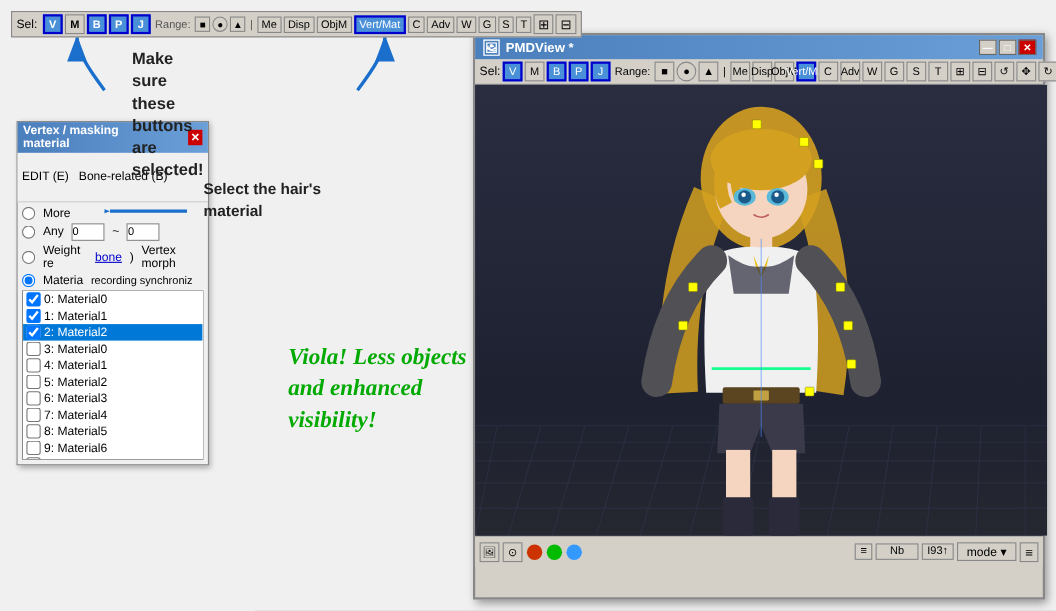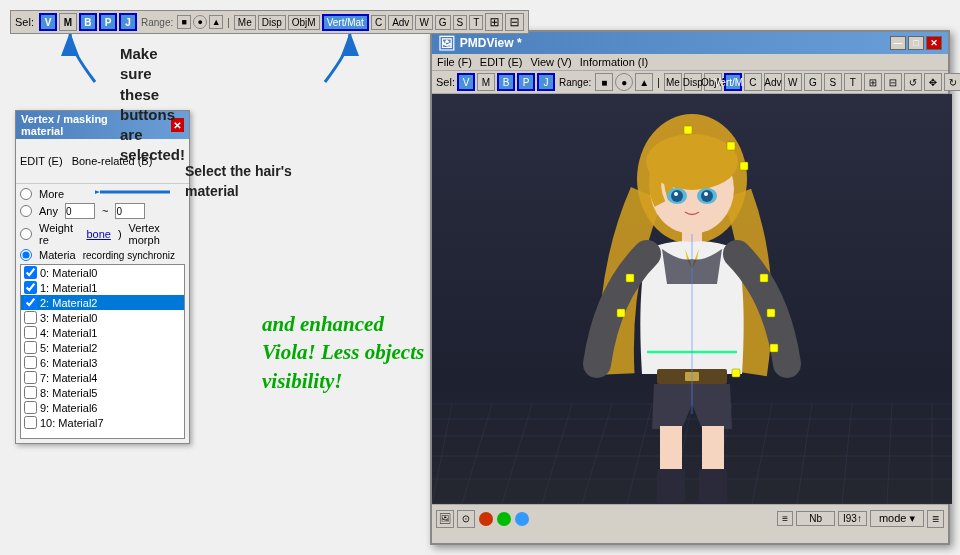--- a/index.html
+++ b/index.html
@@ -113,21 +113,21 @@
     }
     .vp-label { font-size: 11px; }
     .vp-input-small {
       width: 30px; height: 16px;
       border: 1px solid #888;
       font-size: 10px;
     }
 
     .vp-list-container {
       border: 1px solid #888;
-      height: 175px;
+      height: 154px;
       overflow-y: auto;
       background: white;
       margin-top: 2px;
     }
     .vp-list-item {
       display: flex;
       align-items: center;
       padding: 1px 3px;
       font-size: 11px;
       cursor: pointer;
@@ -387,45 +387,39 @@
     <defs>
       <marker id="arrowhead3" markerWidth="8" markerHeight="6" refX="0" refY="3" orient="auto">
         <polygon points="8 0, 0 3, 8 6" fill="#1a6fcc"></polygon>
       </marker>
     </defs>
     <path d="M 75 20 C 50 20 25 20 5 20" stroke="#1a6fcc" stroke-width="3" fill="none" marker-end="url(#arrowhead3)"></path>
   </svg>
 </div>
 
 <div style="position:absolute;top:310px;left:262px;z-index:10;font-size:21px;font-style:italic;font-weight:bold;color:#00aa00;line-height:1.35;font-family:Georgia,serif;">
+  <div>Viola! Less objects</div>
   <div>and enhanced</div>
-  <div>Viola! Less objects</div>
   <div>visibility!</div>
 </div>
 
 <div class="pmdview-window">
 
   <div class="pmd-titlebar">
     <div style="display:flex;align-items:center;gap:4px;">
       <span style="font-size:14px;">🖼</span>
       <span>PMDView *</span>
     </div>
     <div class="pmd-window-btns">
       <div class="pmd-win-btn minimize">—</div>
       <div class="pmd-win-btn restore">□</div>
       <div class="pmd-win-btn close-btn">✕</div>
     </div>
   </div>
 
-  <div class="pmd-menubar">
-    <span class="pmd-menu-item">File (F)</span>
-    <span class="pmd-menu-item">EDIT (E)</span>
-    <span class="pmd-menu-item">View (V)</span>
-    <span class="pmd-menu-item">Information (I)</span>
-  </div>
 
   <div class="pmd-toolbar">
     <span style="font-size:11px;">Sel:</span>
     <div class="pmd-tb-btn active">V</div>
     <div class="pmd-tb-btn">M</div>
     <div class="pmd-tb-btn active">B</div>
     <div class="pmd-tb-btn active">P</div>
     <div class="pmd-tb-btn active">J</div>
     <span style="font-size:10px;margin:0 2px;">Range:</span>
     <div class="pmd-tb-btn">■</div>

